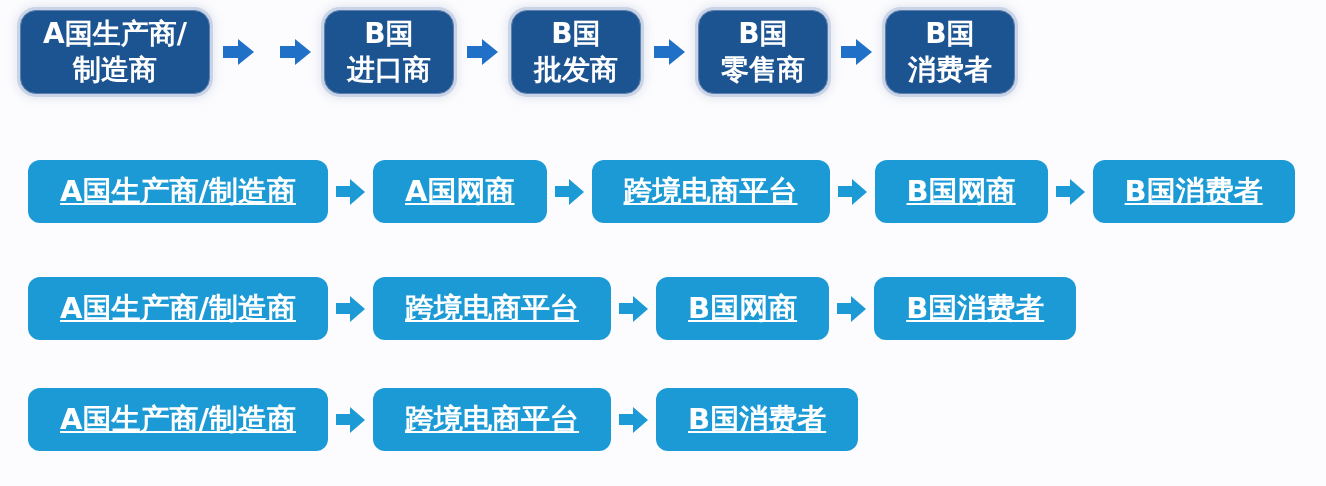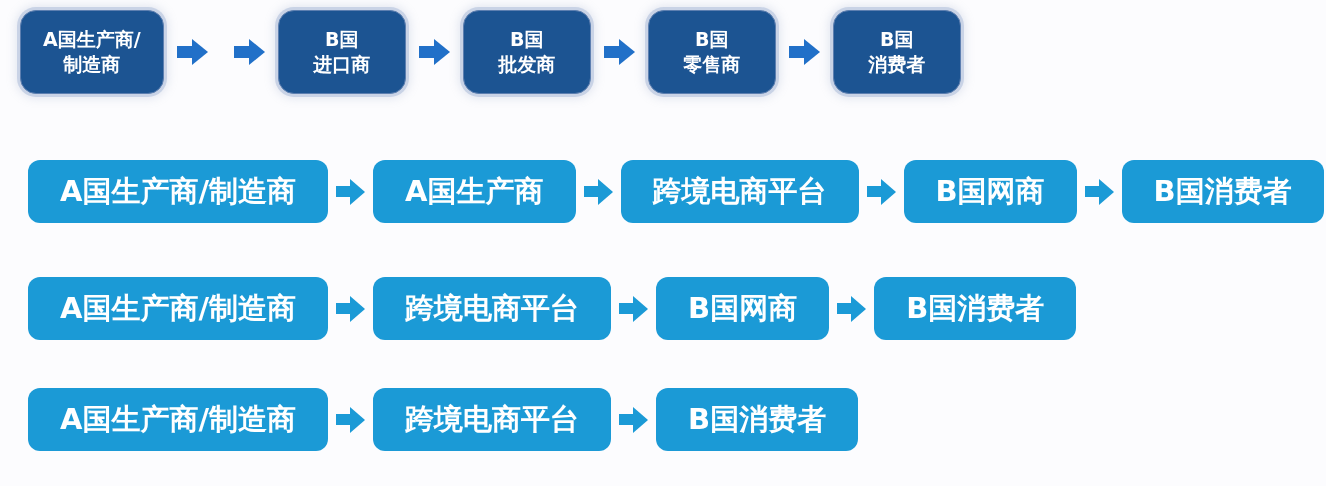--- a/index.html
+++ b/index.html
@@ -43,34 +43,35 @@
     flex:0 0 auto;
   }
   .box .lbl{ white-space:pre-line; }
 
   
   .box.dark{
     background:var(--row1-box);
     border:1px solid #5d7fb0;
     border-radius:16px;
     box-shadow:0 0 0 3px var(--row1-box-glow), 0 0 8px 5px rgba(160,175,205,0.25);
-    font-size:19px;
+    font-size:28px;
     line-height:1.3;
     min-height:84px;
     min-width:128px;
     padding:4px 22px;
   }
 
   
   .box.light{
     background:var(--flow-box);
     border-radius:12px;
     font-size:29px;
     height:63px;
     padding:0 32px;
+    text-decoration:underline;
   }
 
   
   .arrow{
     display:inline-flex;
     align-items:center;
     flex:0 0 auto;
   }
   .arrow .shaft{ display:block; }
   .arrow .head{ display:block; width:0; height:0; }
@@ -141,21 +142,21 @@
 
   <div class="row row-2">
     <div class="box light">
       <span class="lbl">A国生产商/制造商</span>
     </div>
     <span class="arrow a-light">
         <span class="shaft"></span>
         <span class="head"></span>
       </span>
     <div class="box light">
-      <span class="lbl">A国生产商</span>
+      <span class="lbl">A国网商</span>
     </div>
     <span class="arrow a-light">
         <span class="shaft"></span>
         <span class="head"></span>
       </span>
     <div class="box light">
       <span class="lbl">跨境电商平台</span>
     </div>
     <span class="arrow a-light">
         <span class="shaft"></span>

